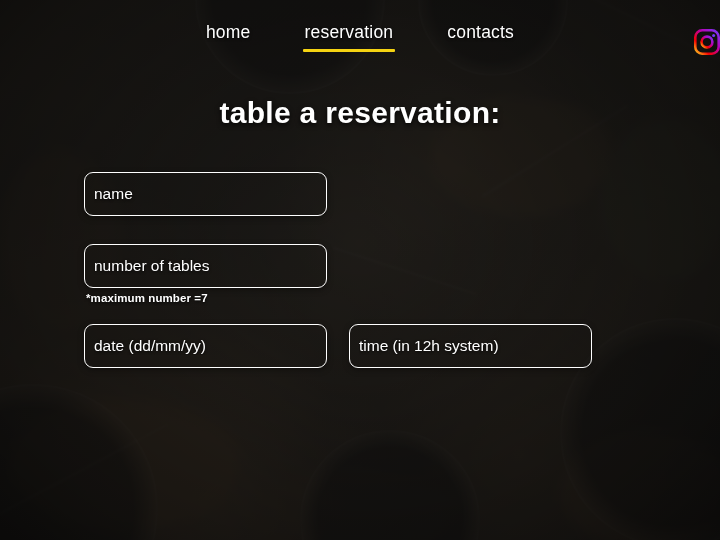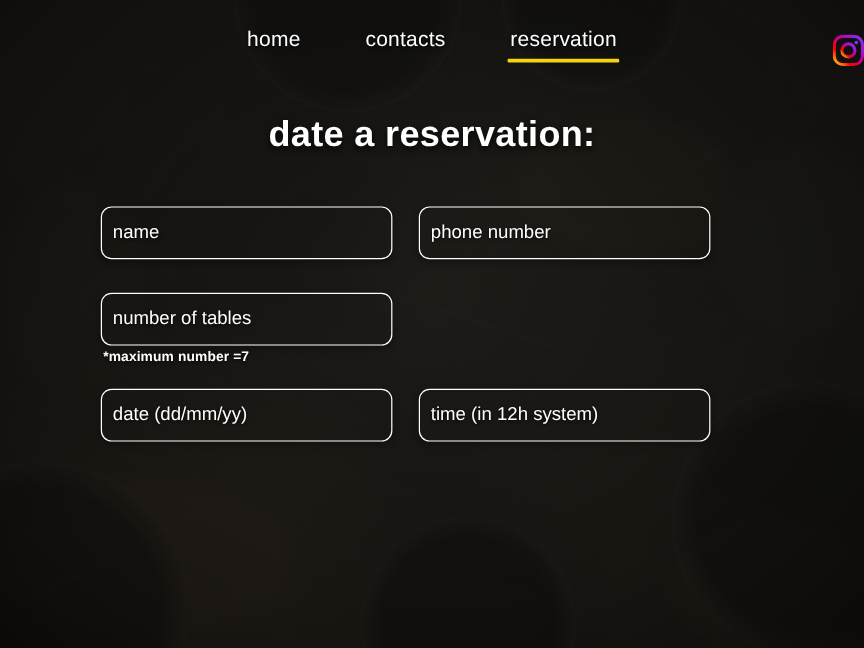--- a/index.html
+++ b/index.html
@@ -249,55 +249,52 @@
   <div class="bg-vignette"></div>
 </div>
 
 <div id="page-root">
 
   <nav class="navbar">
     <ul class="nav-list">
       <li class="nav-item">
         <span>home</span>
       </li>
+      <li class="nav-item active">
+        <span>reservation</span>
+      </li>
       <li class="nav-item">
         <span>contacts</span>
-      </li>
-      <li class="nav-item active">
-        <span>reservation</span>
       </li>
     </ul>
 
     <a class="ig-link">
       <svg width="26" height="26" viewBox="0 0 26 26">
         <defs>
           <linearGradient id="igGrad" x1="0%" y1="100%" x2="100%" y2="0%">
             <stop offset="0%" stop-color="#ffd521"></stop>
             <stop offset="28%" stop-color="#f50000"></stop>
             <stop offset="62%" stop-color="#b900b4"></stop>
             <stop offset="100%" stop-color="#7638fa"></stop>
           </linearGradient>
         </defs>
         <rect x="1.3" y="1.3" width="23.4" height="23.4" rx="7" ry="7" fill="none" stroke="url(#igGrad)" stroke-width="2.6"></rect>
         <circle cx="13" cy="13" r="5.4" fill="none" stroke="url(#igGrad)" stroke-width="2.6"></circle>
         <circle cx="19.6" cy="6.5" r="1.5" fill="#7638fa"></circle>
       </svg>
     </a>
   </nav>
 
-  <h1 class="page-title">date a reservation:</h1>
+  <h1 class="page-title">table a reservation:</h1>
 
   <form class="form-wrap">
 
     <div class="form-row">
       <div class="field-cell">
         <input class="field" type="text" placeholder="name" style="">
-      </div>
-      <div class="field-cell">
-        <input class="field" type="text" placeholder="phone number" style="">
       </div>
     </div>
 
     <div class="form-row row-tables">
       <div class="field-cell">
         <input class="field" type="text" placeholder="number of tables" style="">
         <div class="field-note">*maximum number =7</div>
       </div>
     </div>
 

